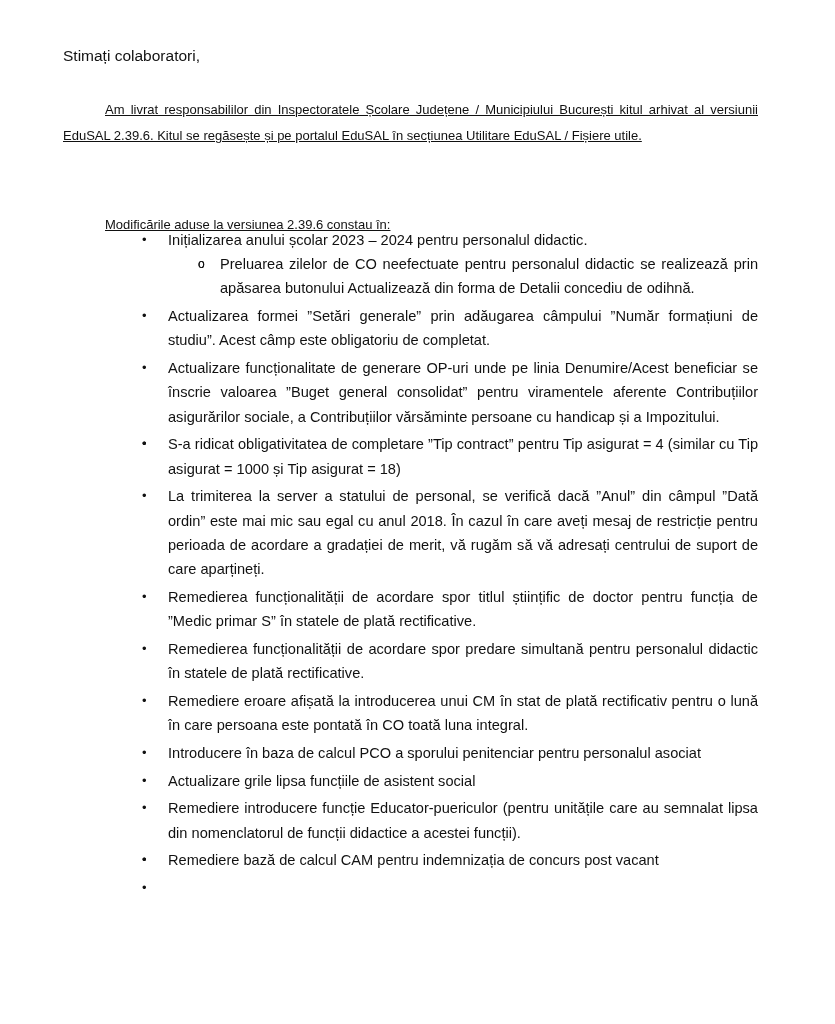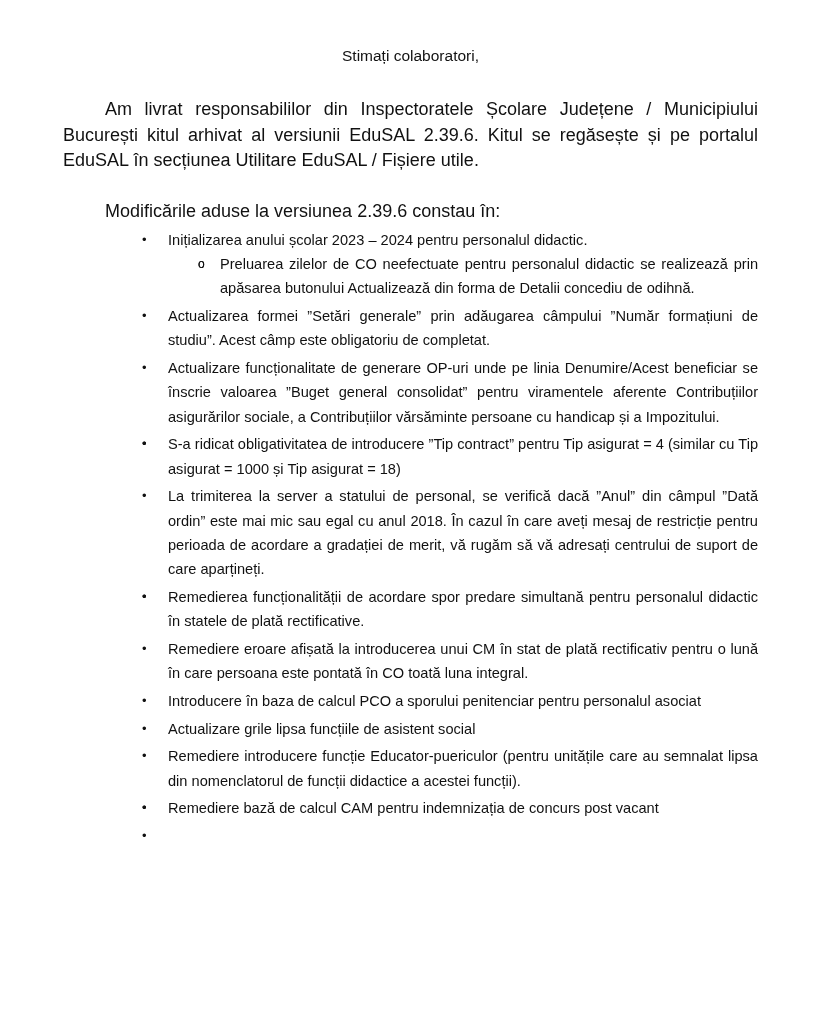--- a/index.html
+++ b/index.html
@@ -2,29 +2,29 @@
 <html><head>
 <meta charset="utf-8">
 <style>
   html, body { margin: 0; padding: 0; background: #ffffff; }
   body {
     width: 835px; height: 1024px; overflow: hidden; position: relative;
     font-family: "Liberation Sans", sans-serif; color: #111111;
   }
   .page { position: absolute; left: 63px; top: 0; width: 695px; }
   .title {
-    position: absolute; top: 44px; left: 0; width: 695px; text-align: center;
+    position: absolute; top: 44px; left: 0; width: 695px; 
     font-size: 15.5px; line-height: 24px;
   }
   .para {
-    position: absolute; left: 0; width: 695px; font-size: 18px; line-height: 25.5px;
-    text-align: justify; text-indent: 42px; margin: 0;
+    position: absolute; left: 0; width: 695px; font-size: 13px; line-height: 25.5px;
+    text-align: justify; text-indent: 42px; margin: 0; text-decoration: underline;
   }
   .intro { top: 97px; }
-  .lead { top: 199px; }
+  .lead { top: 212px; }
   ul.main {
     position: absolute; top: 228px; left: 0; width: 695px; margin: 0; padding: 0; list-style: none;
   }
   ul.main > li {
     position: relative; padding-left: 105px; font-size: 14.6px; line-height: 24.2px;
     text-align: justify; margin-bottom: 3.6px;
   }
   ul.main > li > .bullet {
     position: absolute; left: 79px; top: 0; font-size: 13px; line-height: 24.2px;
   }
@@ -45,23 +45,23 @@
   <p class="para intro">Am livrat responsabililor din Inspectoratele Școlare Județene / Municipiului București kitul arhivat al versiunii EduSAL 2.39.6. Kitul se regăsește și pe portalul EduSAL în secțiunea Utilitare EduSAL / Fișiere utile.</p>
   <p class="para lead">Modificările aduse la versiunea 2.39.6 constau în:</p>
   <ul class="main" id="main-list">
       <li><span class="bullet">•</span><span><span>Inițializarea anului școlar 2023 – 2024 pentru personalul didactic.</span></span><ul class="sub">
           <li><span class="bullet">o</span></li>
           <li><span class="bullet">o</span><span><span>Preluarea zilelor de CO neefectuate pentru personalul didactic se realizează prin apăsarea butonului </span><b>Actualizează</b><span> din forma de </span><b>Detalii concediu de odihnă</b><span>.</span></span></li>
         </ul></li>
       <li><span class="bullet">•</span><span><span>Actualizarea formei ”</span><b>Setări generale</b><span>” prin adăugarea câmpului ”</span><b>Număr formațiuni de studiu</b><span>”. Acest câmp este obligatoriu de completat.</span></span></li>
       <li><span class="bullet">•</span><span><span>Actualizare funcționalitate de generare OP-uri unde pe linia </span><b>Denumire/Acest beneficiar</b><span> se înscrie valoarea ”</span><b>Buget general consolidat</b><span>” pentru viramentele aferente Contribuțiilor asigurărilor sociale, a Contribuțiilor vărsăminte persoane cu handicap și a Impozitului.</span></span></li>
       <li><span class="bullet">•</span></li>
-      <li><span class="bullet">•</span><span><span>S-a ridicat obligativitatea de introducere ”</span><b>Tip contract</b><span>” pentru </span><b>Tip asigurat = 4</b><span> (similar cu Tip asigurat = 1000 și Tip asigurat = 18)</span></span></li>
+      <li><span class="bullet">•</span><span><span>S-a ridicat obligativitatea de completare ”</span><b>Tip contract</b><span>” pentru </span><b>Tip asigurat = 4</b><span> (similar cu Tip asigurat = 1000 și Tip asigurat = 18)</span></span></li>
       <li><span class="bullet">•</span><span><span>La trimiterea la server a statului de personal, se verifică dacă ”</span><b>Anul</b><span>” din câmpul ”</span><b>Dată ordin</b><span>” este mai mic sau egal cu anul 2018.  În cazul în care aveți mesaj de restricție pentru perioada de acordare a gradației de merit, vă rugăm să vă adresați centrului de suport de care aparțineți.</span></span></li>
-      <li><span class="bullet">•</span></li>
+      <li><span class="bullet">•</span><span><span>Remedierea funcționalității de acordare spor titlul științific de doctor pentru funcția de ”Medic primar S” în statele de plată rectificative.</span></span></li>
       <li><span class="bullet">•</span><span><span>Remedierea funcționalității de acordare spor predare simultană pentru personalul didactic în statele de plată rectificative.</span></span></li>
       <li><span class="bullet">•</span><span><span>Remediere eroare afișată la introducerea unui CM în stat de plată rectificativ pentru o lună în care persoana este pontată în CO toată luna integral.</span></span></li>
       <li><span class="bullet">•</span><span><span>Introducere în baza de calcul PCO a sporului penitenciar pentru personalul asociat</span></span></li>
       <li><span class="bullet">•</span><span><span>Actualizare grile lipsa funcțiile de asistent social</span></span></li>
       <li><span class="bullet">•</span><span><span>Remediere introducere funcție Educator-puericulor (pentru unitățile care au semnalat lipsa din nomenclatorul de funcții didactice a acestei funcții).</span></span></li>
       <li><span class="bullet">•</span></li>
       <li><span class="bullet">•</span><span><span>Remediere bază de calcul CAM pentru indemnizația de concurs post vacant</span></span></li>
       <li><span class="bullet">•</span></li>
     </ul>
 </div>

